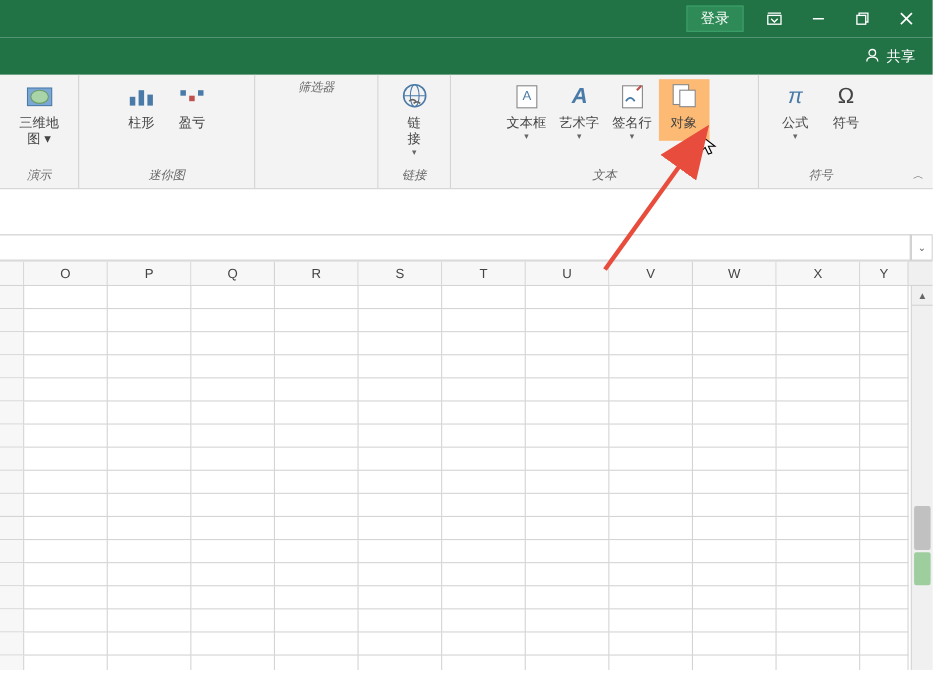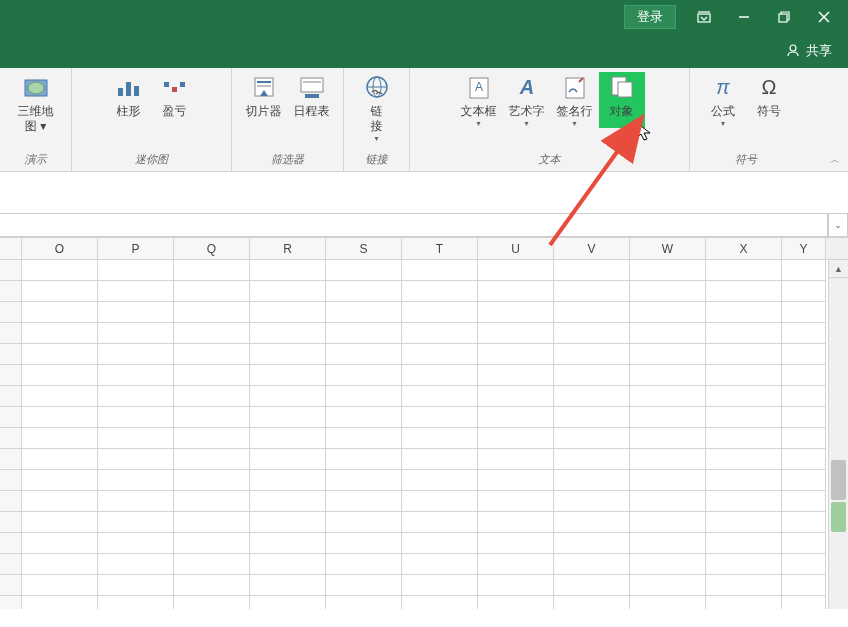--- a/index.html
+++ b/index.html
@@ -66,21 +66,21 @@
     .ribbon-row { display: flex; }
     .ribbon-btn {
       display: flex;
       flex-direction: column;
       align-items: center;
       padding: 0 6px;
       cursor: pointer;
       min-width: 40px;
     }
     .ribbon-btn.highlighted {
-      background: #22c55e;
+      background: #fdba74;
     }
     .ribbon-btn .icon {
       width: 34px; height: 30px;
       display: flex; align-items: center; justify-content: center;
       margin-bottom: 2px;
     }
     .ribbon-btn .label {
       font-size: 12px;
       color: #444;
       line-height: 15px;
@@ -278,43 +278,20 @@
               <rect x="20" y="6" width="5" height="5" fill="#4a7ba8"></rect>
             </svg>
         </span>
         <span class="label">盈亏</span>
       </div>
     </div>
     <div class="group-label">迷你图</div>
   </div>
 
   <div class="ribbon-group" style="width:112px">
-    <div class="ribbon-row">
-      <div class="ribbon-btn">
-        <span class="icon">
-          <svg width="30" height="26" viewBox="0 0 30 26">
-              <rect x="6" y="4" width="18" height="18" fill="#fff" stroke="#888"></rect>
-              <line x1="8" y1="8" x2="22" y2="8" stroke="#4a7ba8" stroke-width="2"></line>
-              <line x1="8" y1="12" x2="22" y2="12" stroke="#888"></line>
-              <polygon points="15,16 19,22 11,22" fill="#4a7ba8"></polygon>
-            </svg>
-        </span>
-        <span class="label">切片器</span>
-      </div>
-      <div class="ribbon-btn">
-        <span class="icon">
-          <svg width="30" height="26" viewBox="0 0 30 26">
-              <rect x="4" y="4" width="22" height="14" fill="#fff" stroke="#888"></rect>
-              <rect x="8" y="20" width="14" height="4" fill="#4a7ba8"></rect>
-              <line x1="6" y1="8" x2="24" y2="8" stroke="#888"></line>
-            </svg>
-        </span>
-        <span class="label">日程表</span>
-      </div>
-    </div>
     <div class="group-label">筛选器</div>
   </div>
 
   <div class="ribbon-group" style="width:66px">
     <div class="ribbon-row">
       <div class="ribbon-btn">
         <span class="icon">
           <svg width="30" height="26" viewBox="0 0 30 26">
               <circle cx="15" cy="13" r="10" fill="none" stroke="#4a7ba8" stroke-width="1.5"></circle>
               <ellipse cx="15" cy="13" rx="4" ry="10" fill="none" stroke="#4a7ba8" stroke-width="1"></ellipse>

